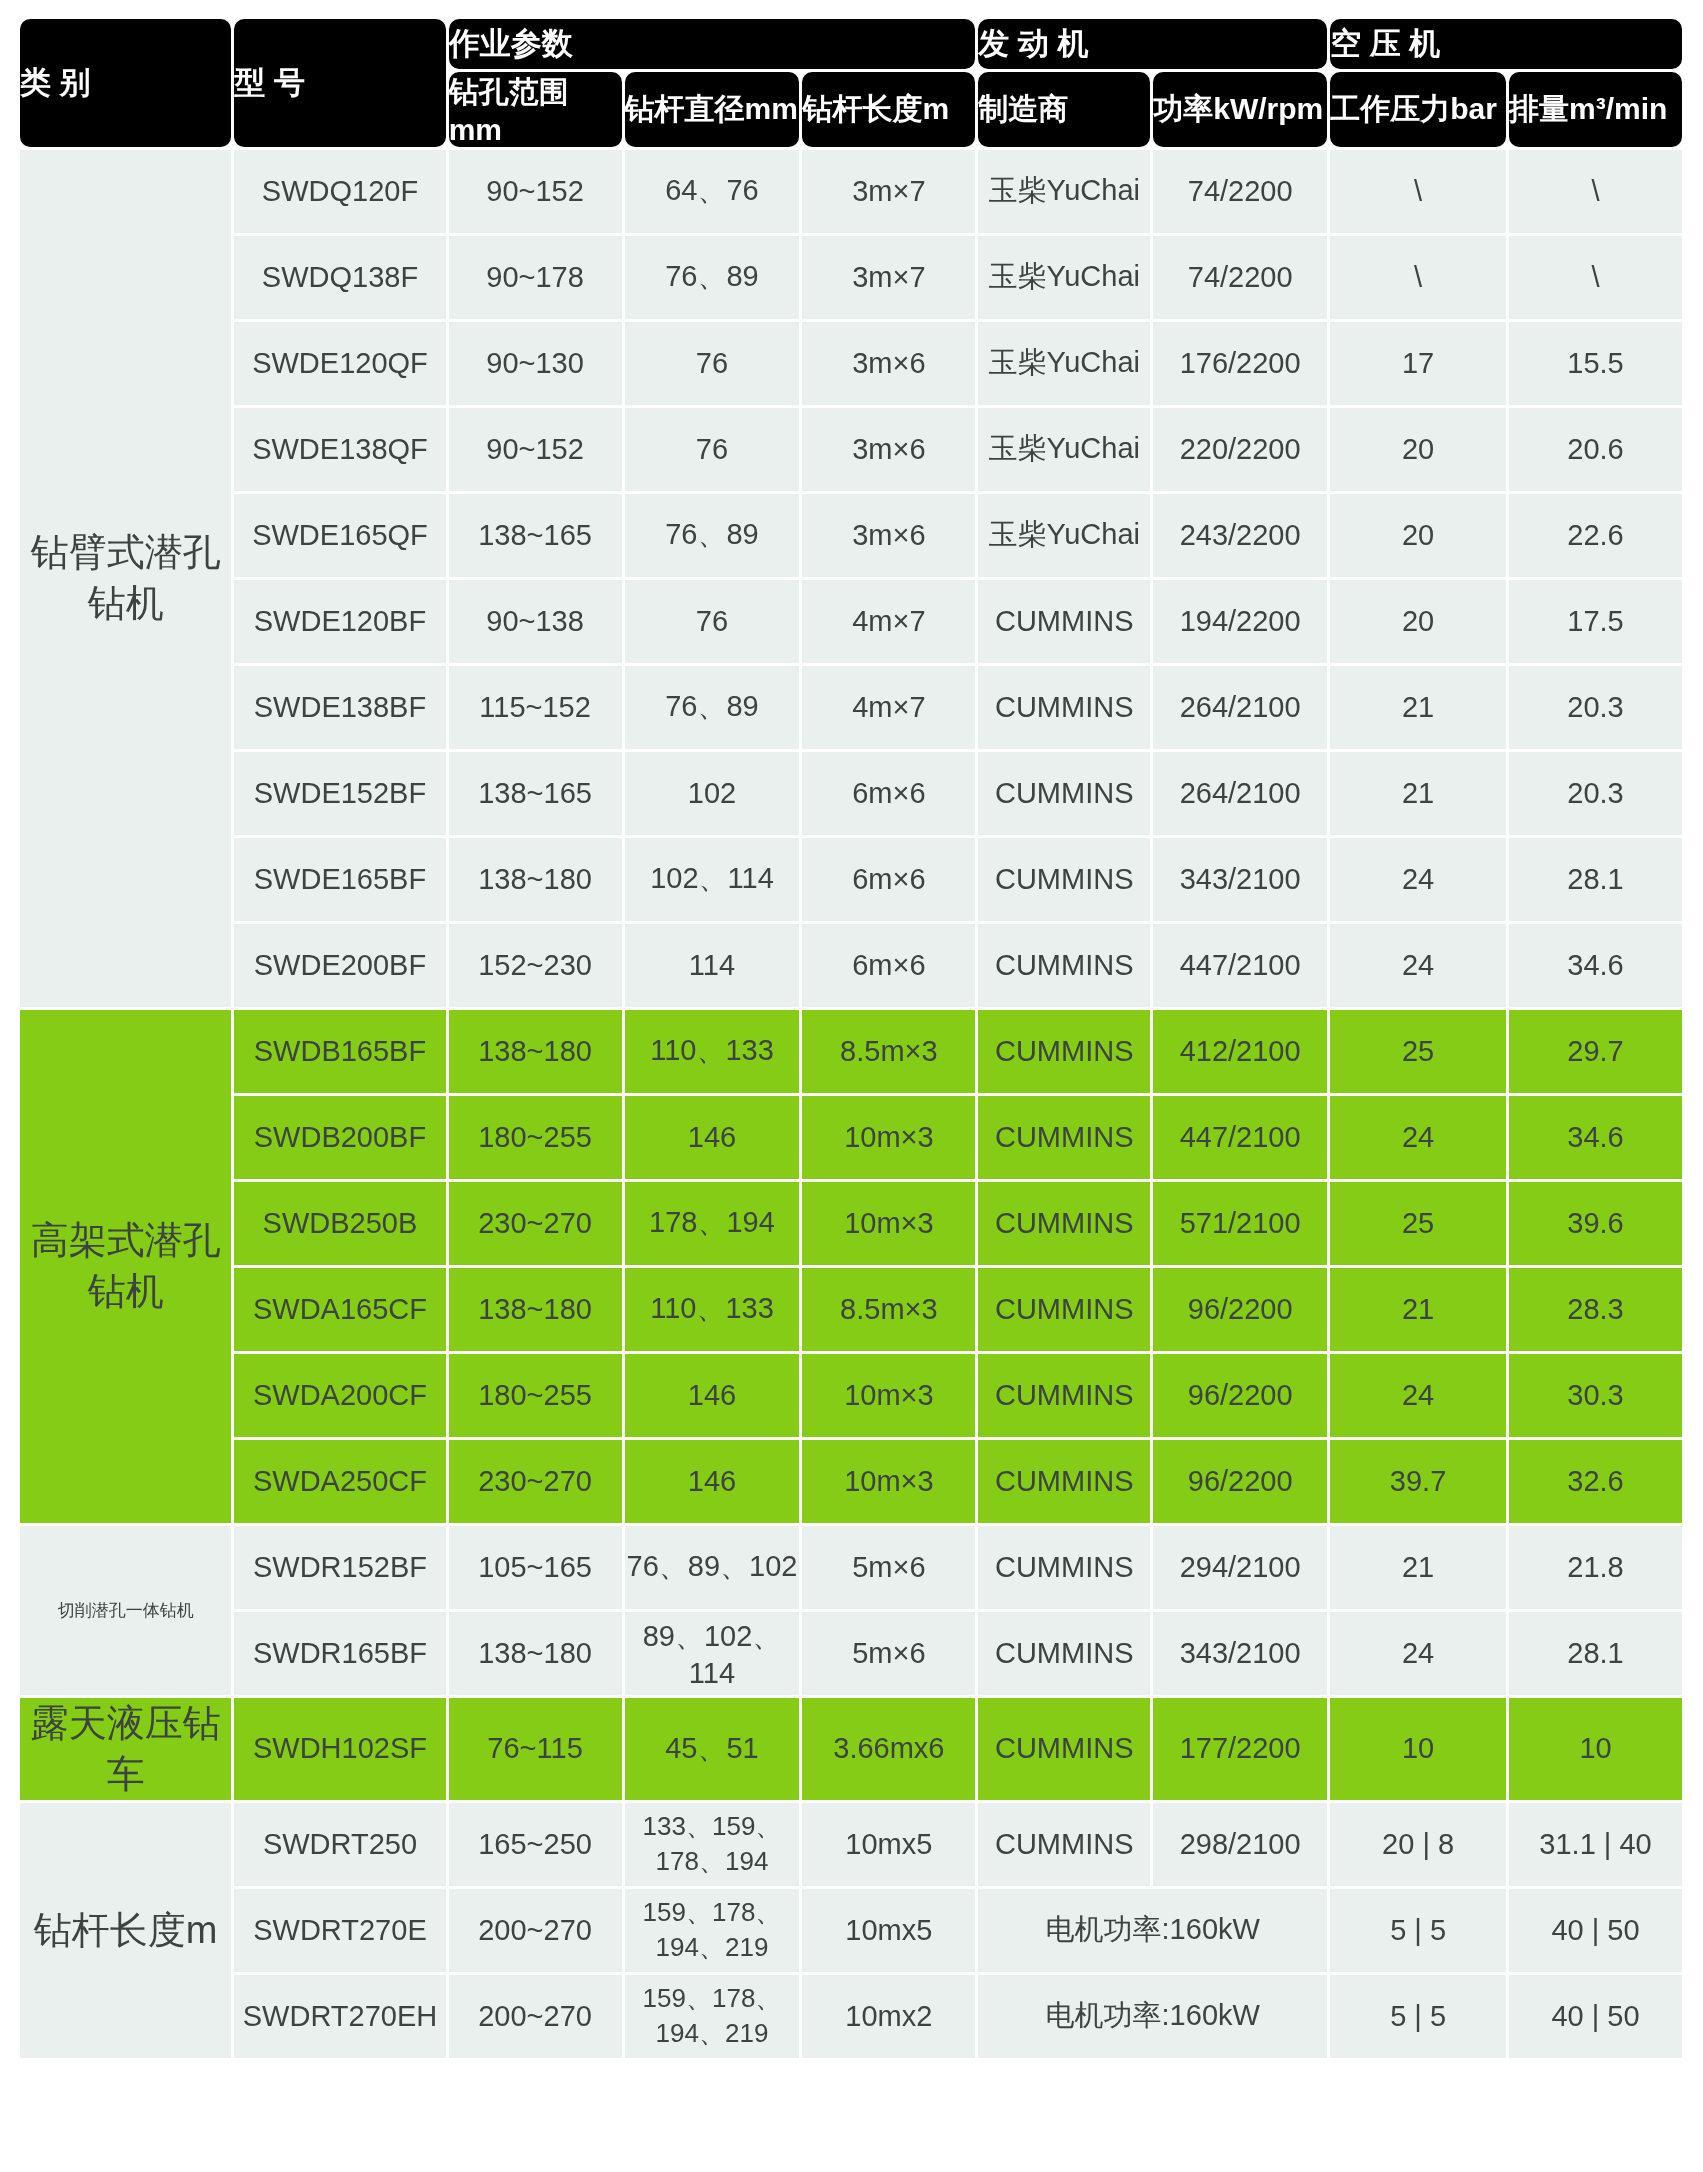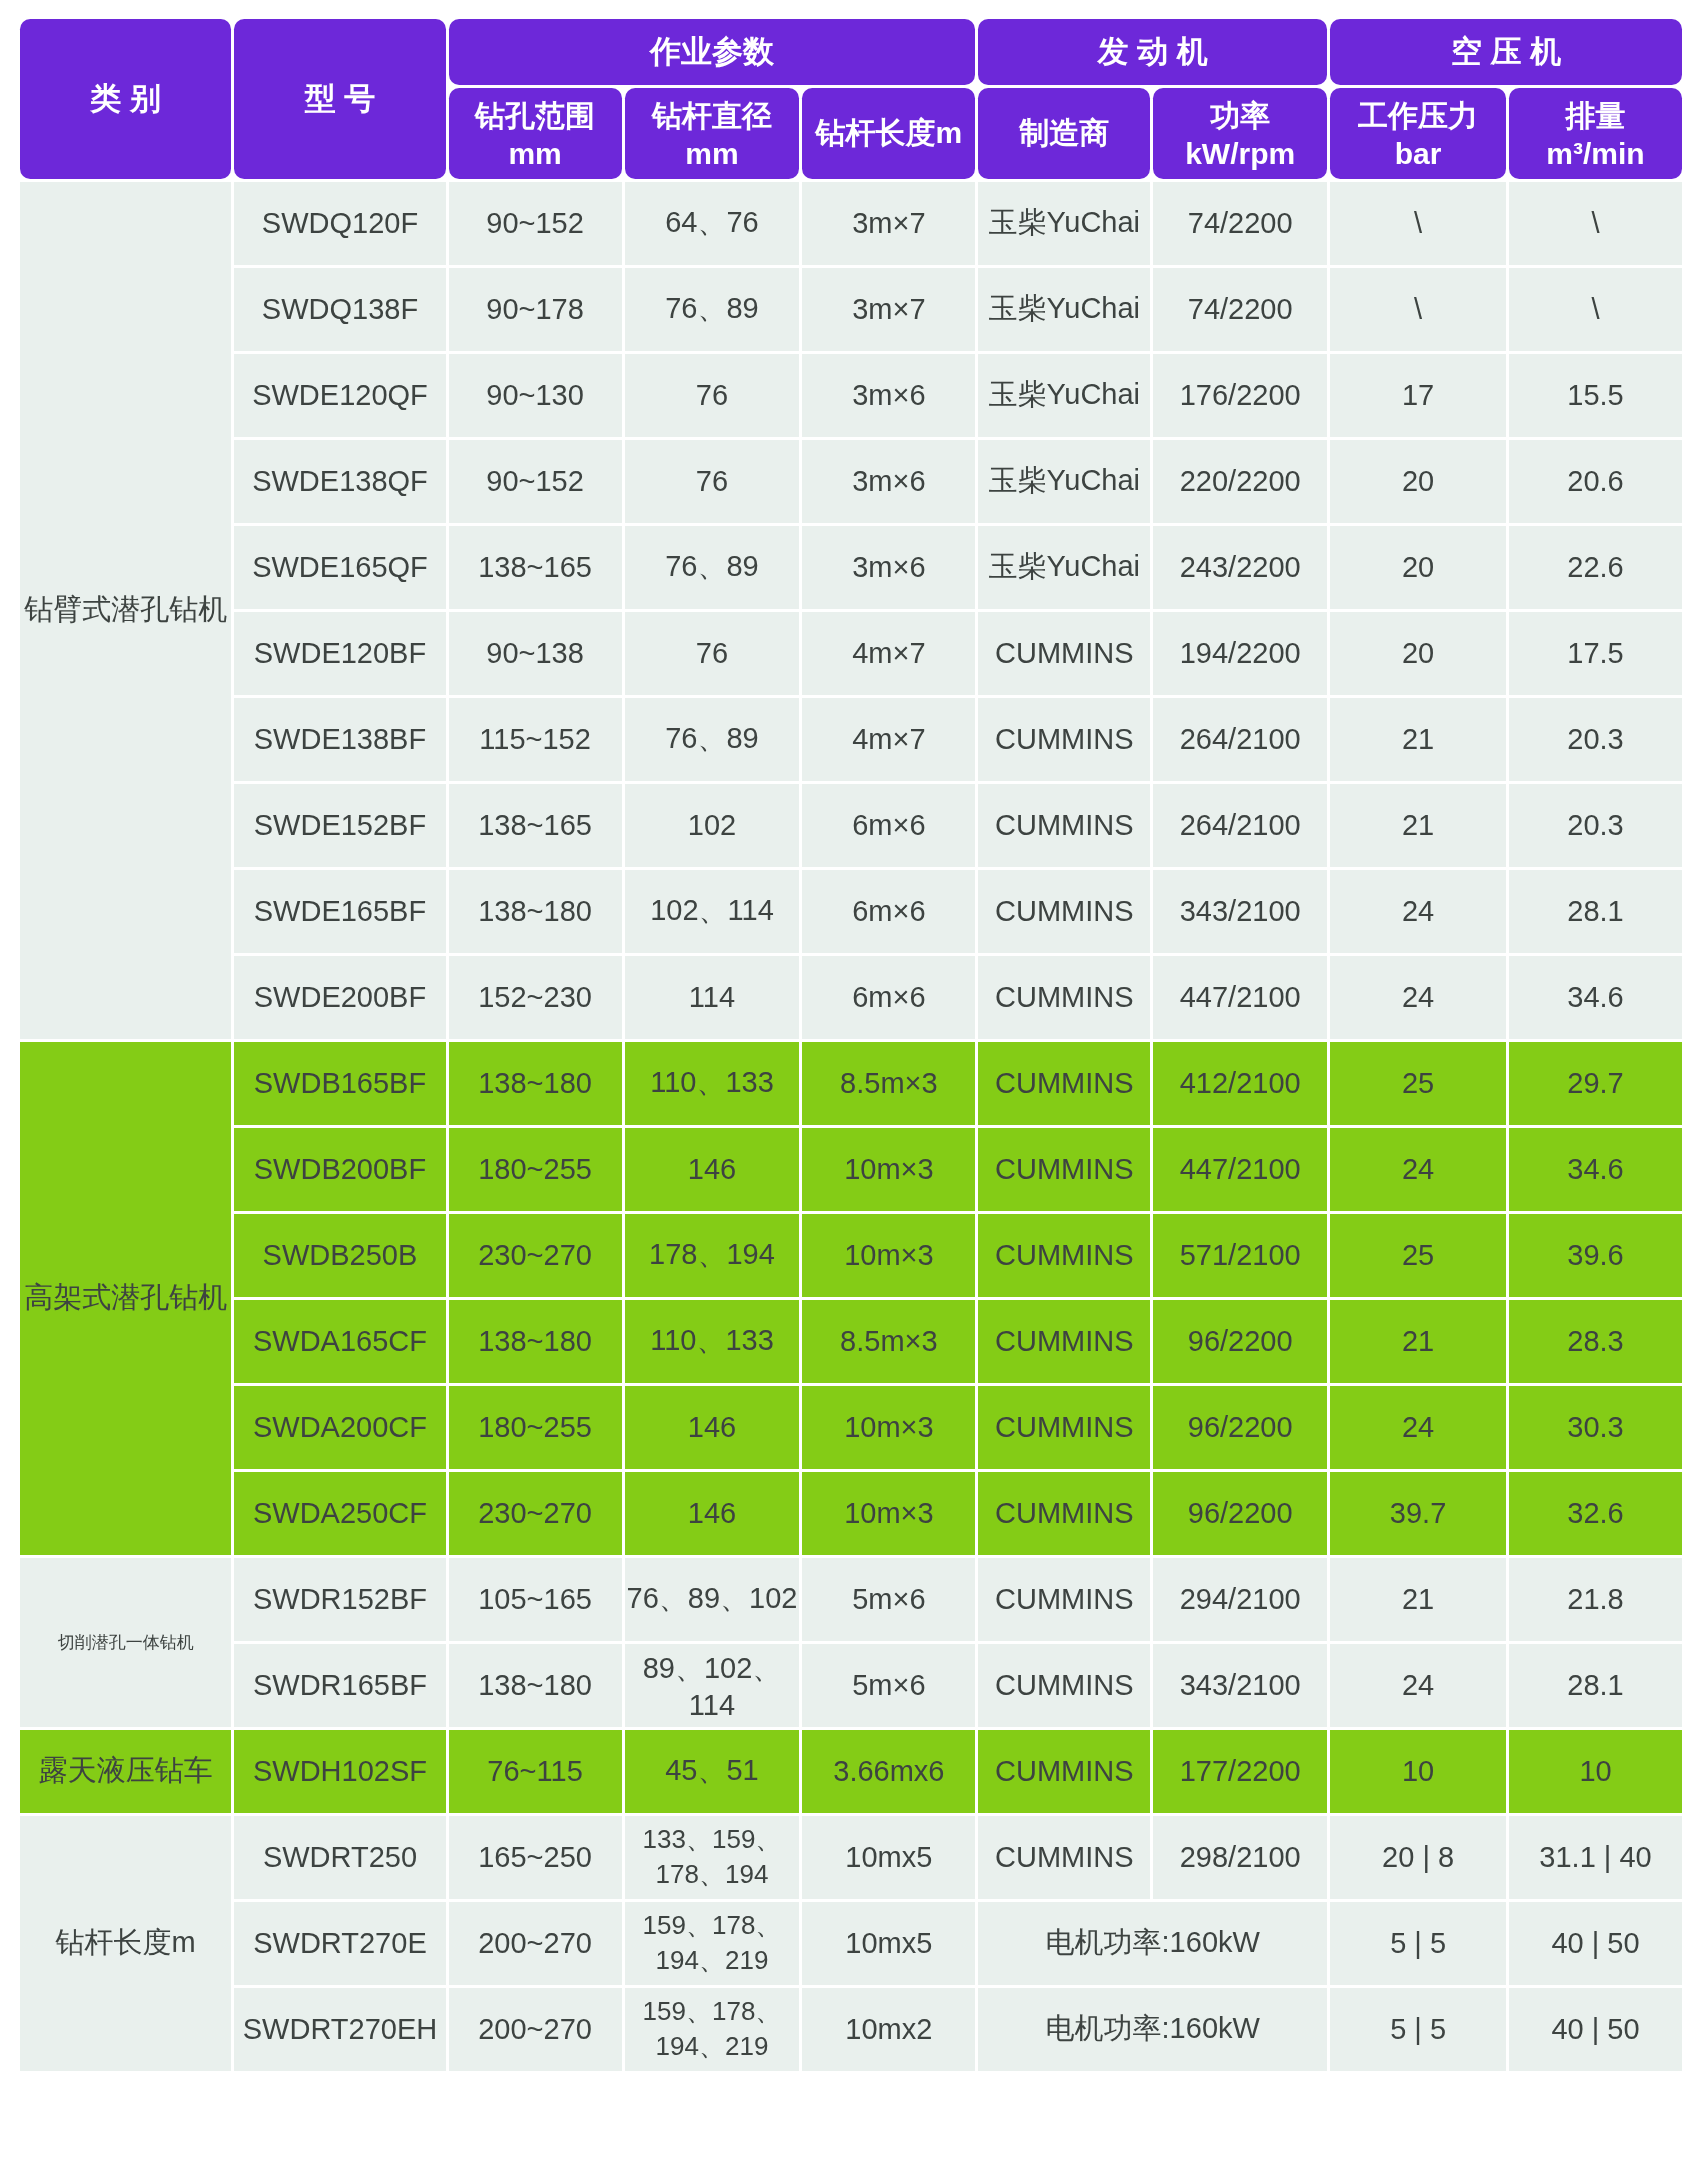--- a/index.html
+++ b/index.html
@@ -17,44 +17,44 @@
     padding: 15.6px 17px 0 17px;
     overflow: hidden;
   }
   table.spec {
     border-collapse: separate;
     border-spacing: 3.9px;
     table-layout: fixed;
     width: 1668px;
   }
   th {
-    background: #6d28d9;
+    background: #000000;
     color: #ffffff;
     font-weight: bold;
     border-radius: 10.2px;
-    text-align: center;
+    text-align: left;
     vertical-align: middle;
-    padding: 8px;
+    padding: 0;
   }
   tr.hrow1 th { height: 50px; font-size: 31px; }
   tr.hrow2 th { height: 59px; font-size: 30px; }
   th.span2 { font-size: 31px; margin-left: 44px; }
   td {
     text-align: center;
     vertical-align: middle;
     color: #3d4341;
     font-size: 29px;
     padding: 0;
     overflow: hidden;
   }
   tr.drow { height: 83px; }
   td.light { background: #e9f0ed; }
   td.dark  { background: #84cc16; }
   td.small { font-size: 26px; }
-  td.cat   { font-size: 29px; }
+  td.cat   { font-size: 38px; }
   td.cat-small { font-size: 17px; }
 </style>
 </head>
 <body>
 
 <div class="page">
   <table class="spec">
     <colgroup>
       <col style="width:209px">
         <col style="width:209px">

